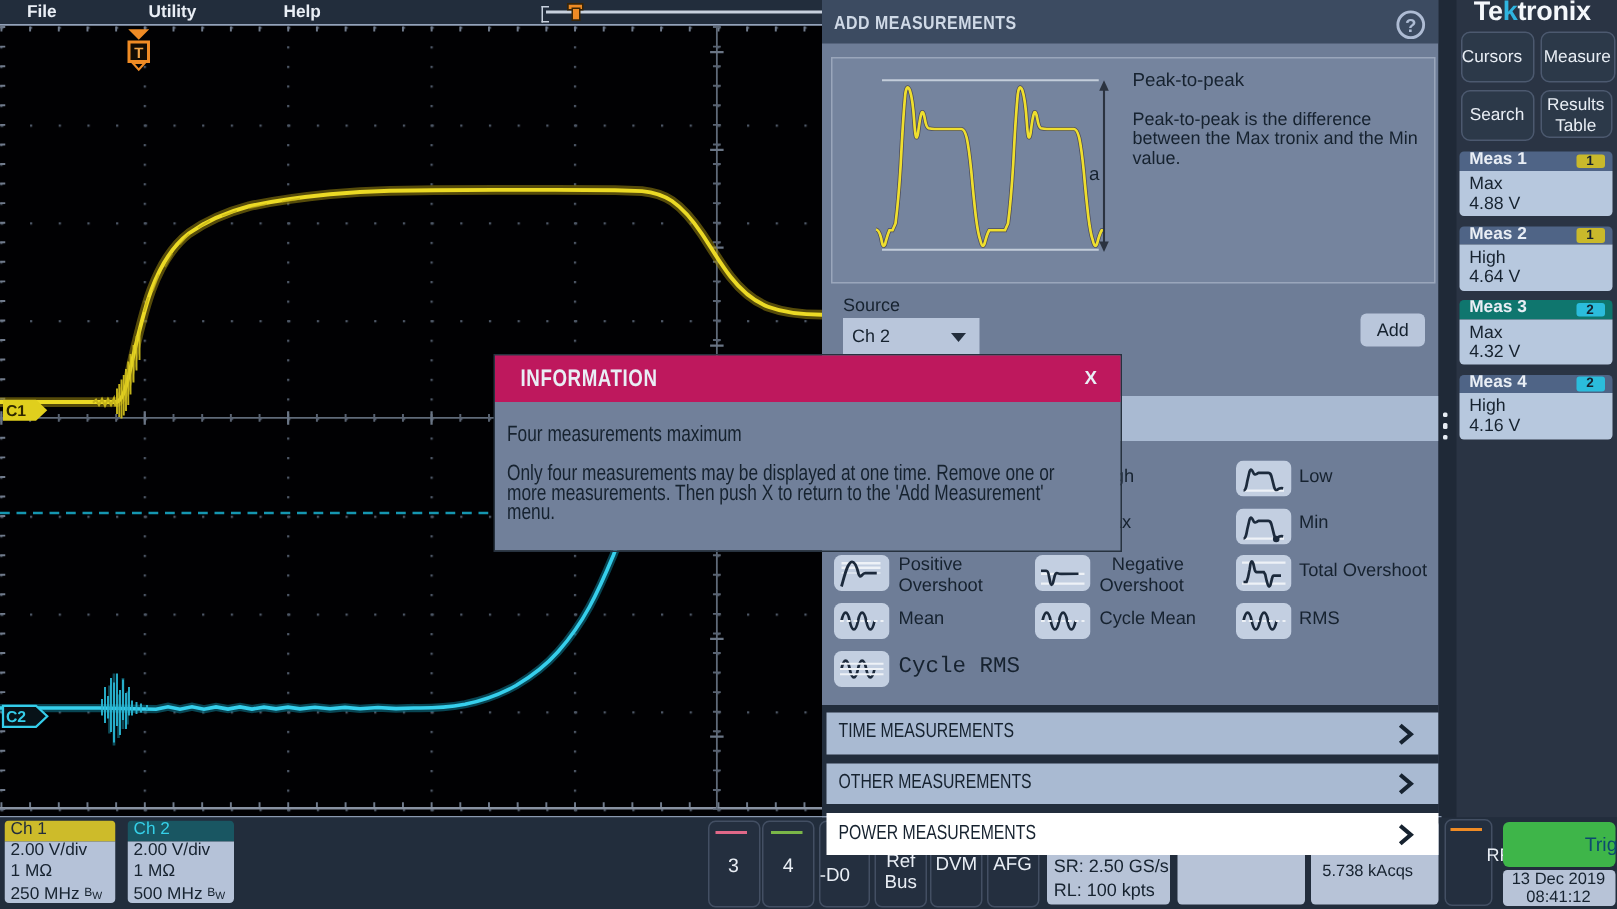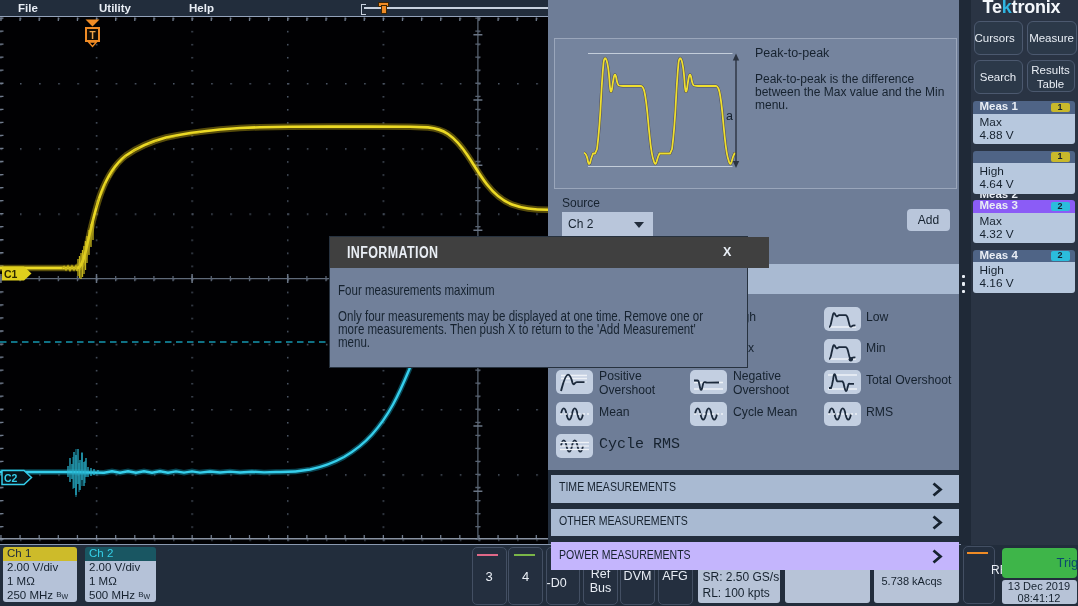--- a/index.html
+++ b/index.html
@@ -128,20 +128,27 @@
     <polygon points="88.5,42 96.5,42 92.5,46.5" fill="none" stroke="#ef8b25" stroke-width="1.4"></polygon>
 
     <polygon points="2,266.5 24,266.5 31.5,273.5 24,280.5 2,280.5" fill="#e0cf1d"></polygon>
     <text x="4" y="277.5" fill="#2e2800" font-size="10.5" font-weight="bold" font-family="Liberation Sans">C1</text>
     <polygon points="2,470.5 24,470.5 31.5,477.5 24,484.5 2,484.5" fill="#071218" stroke="#35cdea" stroke-width="1.5"></polygon>
     <text x="4" y="481.5" fill="#35cdea" font-size="10.5" font-weight="bold" font-family="Liberation Sans">C2</text>
   </svg>
 
   <div class="abs" id="addpanel" style="left:548px;top:0;width:411px;height:572px;background:#6e7d97;">
 
+    <div class="abs" style="left:0;top:0;width:411px;height:29px;background:#3c4b61;">
+      <span class="abs" style="left:8px;top:8px;font-size:12.5px;font-weight:600;color:#cfd9e6;letter-spacing:0.4px;transform:scaleX(0.85);transform-origin:0 0;white-space:nowrap;">ADD MEASUREMENTS</span>
+      <svg class="abs" style="left:382px;top:6px;" width="21" height="21" viewBox="0 0 21 21">
+        <circle cx="10.5" cy="10.5" r="8.6" fill="none" stroke="#aebcd4" stroke-width="1.9"></circle>
+        <text x="10.5" y="15" fill="#aebcd4" font-size="12.5" font-weight="bold" text-anchor="middle" font-family="Liberation Sans">?</text>
+      </svg>
+    </div>
 
     <div class="abs" style="left:6px;top:38px;width:401px;height:149px;background:#75849e;border:1.2px solid #9aa6bb;">
       <svg class="abs" style="left:0;top:0;" width="200" height="147" viewBox="0 0 200 147">
         <line x1="33" y1="14.5" x2="177.5" y2="14.5" stroke="#c3cdda" stroke-width="1.2"></line>
         <line x1="33" y1="127.5" x2="177.5" y2="127.5" stroke="#c3cdda" stroke-width="1.2"></line>
         <path d="M29,114 Q31,114 32.5,120 Q33.5,127 35,124 Q36.5,118 38,114.5 L40,114.5
           L42,110 Q44,95 45.5,70 Q47,40 48.5,24 Q49.5,16.5 51.5,21 Q53.5,27 54.5,42 Q55.5,58 57,50 Q58.5,38 59.5,36
           Q60.5,34.5 61.5,40 Q62.5,46 64,46.5 Q66,47 68,47 L86,47
           Q88,47 89.5,53 Q91,60 92.5,75 Q94,92 95.5,105 Q97,117 98.5,121 Q100,127.5 101.5,123 Q103,117 104.5,114.5 L108,114.5 L115,114.5
           L117,110 Q119,95 120.5,70 Q122,40 123.5,24 Q124.5,16.5 126.5,21 Q128.5,27 129.5,42 Q130.5,58 132,50 Q133.5,38 134.5,36
@@ -153,21 +160,21 @@
           Q88,47 89.5,53 Q91,60 92.5,75 Q94,92 95.5,105 Q97,117 98.5,121 Q100,127.5 101.5,123 Q103,117 104.5,114.5 L108,114.5 L115,114.5
           L117,110 Q119,95 120.5,70 Q122,40 123.5,24 Q124.5,16.5 126.5,21 Q128.5,27 129.5,42 Q130.5,58 132,50 Q133.5,38 134.5,36
           Q135.5,34.5 136.5,40 Q137.5,46 139,46.5 Q141,47 143,47 L161,47
           Q163,47 164.5,53 Q166,60 167.5,75 Q169,92 170.5,105 Q172,117 173.5,121 Q175,127.5 176.5,123 Q178,117 179.5,114.5 L181,114.5" fill="none" stroke="#efdf2e" stroke-width="1.8"></path>
         <line x1="181" y1="20" x2="181" y2="123.5" stroke="#2b3340" stroke-width="1.4"></line>
         <polygon points="181,14.5 177.8,21.5 184.2,21.5" fill="#2b3340"></polygon>
         <polygon points="181,129 177.8,122 184.2,122" fill="#2b3340"></polygon>
         <text x="178" y="81" fill="#16222f" font-size="12.5" text-anchor="end" font-family="Liberation Sans">a</text>
       </svg>
       <div class="dk abs nw" style="left:200px;top:6.5px;font-size:12.5px;">Peak-to-peak</div>
-      <div class="dk abs" style="left:200px;top:33.5px;width:202px;font-size:12px;line-height:13.2px;">Peak-to-peak is the difference between the Max value and the Min menu.</div>
+      <div class="dk abs" style="left:200px;top:33.5px;width:202px;font-size:12px;line-height:13.2px;">Peak-to-peak is the difference between the Max tronix and the Min value.</div>
     </div>
 
     <div class="dk abs" style="left:14px;top:196px;font-size:12px;">Source</div>
     <div class="abs" style="left:14px;top:212px;width:91px;height:24px;background:#b9c6db;">
       <span class="dk abs" style="left:6px;top:5px;font-size:12px;">Ch 2</span>
       <div class="abs" style="left:72px;top:10px;width:0;height:0;border-left:5px solid transparent;border-right:5px solid transparent;border-top:6.5px solid #222d3c;"></div>
     </div>
     <div class="dk abs" style="left:359px;top:209px;width:43px;height:22px;background:#b9c6db;border-radius:4px;font-size:12px;text-align:center;line-height:22px;">Add</div>
 
     <div class="abs" style="left:3px;top:264px;width:408px;height:30px;background:#a9bad2;">
@@ -225,21 +232,21 @@
         <line x1="5" y1="12" x2="31" y2="12" stroke="#dbe3ee" stroke-width="1.2"></line>
         <path d="M5,21 C7,14 9,4.8 12,4.6 C14.2,4.5 15.4,8.5 16.4,12.6 Q17.2,15.4 18.7,13.4 Q19.8,12 21,12.1 L28.5,12.1" fill="none" stroke="#1c2a3c" stroke-width="1.9"></path>
       </svg>
     <span class="dk abs" style="left:51px;top:368.5px;font-size:12.2px;line-height:14.5px;white-space:nowrap;">Positive<br>Overshoot</span>
     <svg class="abs" style="left:142px;top:370.4px" width="37" height="24">
         <rect width="37" height="24" rx="5" fill="#c3cfe1"></rect>
         <line x1="4" y1="19" x2="33" y2="19" stroke="#eef2f7" stroke-width="1.5"></line>
         <line x1="4" y1="12.5" x2="33" y2="12.5" stroke="#eef2f7" stroke-width="1.5"></line>
         <path d="M4,10.5 L7.5,10.5 Q8.7,10.5 9.3,14 L10.2,18.4 Q11,21.4 12,18.6 L13,14.4 Q13.6,11.7 15,12.2 Q16.6,12.8 18,12.6 L29,12.5" fill="none" stroke="#1c2a3c" stroke-width="1.8"></path>
       </svg>
-    <span class="dk abs" style="left:185px;top:368.5px;font-size:12.2px;line-height:14.5px;white-space:nowrap;">Negative<br>Overshoot</span>
+    <span class="dk abs" style="left:185px;top:368.5px;font-size:12.2px;line-height:14.5px;white-space:nowrap;text-align:right;">Negative<br>Overshoot</span>
     <svg class="abs" style="left:276px;top:370.4px" width="37" height="24">
         <rect width="37" height="24" rx="5" fill="#c3cfe1"></rect>
         <line x1="4" y1="5" x2="33" y2="5" stroke="#eef2f7" stroke-width="1.5"></line>
         <line x1="4" y1="19" x2="33" y2="19" stroke="#eef2f7" stroke-width="1.5"></line>
         <path d="M5,18 L7,18 L8,15 Q8.6,12 9.1,9.5 L9.7,5.6 Q10.5,2.8 11.5,5.6 L12.4,9.6 Q13,11.8 14,11.4 L18.5,11.4 L19.5,13 Q20,15.5 20.5,17.5 L21.2,19.8 Q22,22.3 23,19.8 L24,15.8 Q24.5,13.3 25.5,13.8 L30,13.8" fill="none" stroke="#1c2a3c" stroke-width="1.8"></path>
       </svg>
     <span class="dk abs" style="left:318px;top:372.9px;font-size:12.2px;white-space:nowrap;">Total Overshoot</span>
 
     <svg class="abs" style="left:8px;top:402.1px" width="37" height="24">
         <rect width="37" height="24" rx="5" fill="#c3cfe1"></rect>
@@ -278,21 +285,21 @@
       </div>
       <div class="abs" style="left:3px;top:39px;width:408px;height:26.5px;background:#a9bad2;">
         <span class="dk abs cx1" style="left:8px;top:4px;font-size:13.5px;">OTHER MEASUREMENTS</span>
         <svg class="abs" style="left:380px;top:5px;" width="12" height="17">
             <path d="M2.5,2.5 L9.5,8.5 L2.5,14.5" stroke="#16222f" stroke-width="2.8" fill="none"></path>
           </svg>
       </div>
     </div>
   </div>
 
-  <div class="abs" style="left:551px;top:541.5px;width:408px;height:28.5px;background:#c4b5fd;z-index:20;">
+  <div class="abs" style="left:551px;top:541.5px;width:408px;height:28.5px;background:#ffffff;z-index:20;">
     <span class="dk abs cx1" style="left:8px;top:5.5px;font-size:13.5px;">POWER MEASUREMENTS</span>
     <svg class="abs" style="left:380px;top:6px;" width="12" height="17">
         <path d="M2.5,2.5 L9.5,8.5 L2.5,14.5" stroke="#16222f" stroke-width="2.8" fill="none"></path>
       </svg>
   </div>
 
   <div class="abs" style="left:959px;top:0;width:11.5px;height:545px;background:#1f2937;">
     <div class="abs" style="left:2.5px;top:274.5px;width:3.5px;height:3.5px;background:#e8edf4;border-radius:1px;"></div>
     <div class="abs" style="left:2.5px;top:282px;width:3.5px;height:3.5px;background:#e8edf4;border-radius:1px;"></div>
     <div class="abs" style="left:2.5px;top:289.5px;width:3.5px;height:3.5px;background:#e8edf4;border-radius:1px;"></div>
@@ -307,27 +314,27 @@
 
     <div class="abs" style="left:2px;top:101px;width:102px;height:43px;">
       <div class="abs" style="left:0;top:0;width:102px;height:12.5px;background:#4f6486;border-radius:3px 3px 0 0;">
           <span class="abs lt" style="left:7px;top:-1px;font-size:11.5px;font-weight:bold;">Meas 1</span>
         <span class="abs" style="left:78px;top:1.5px;width:19px;height:9.5px;background:#c9b92b;border-radius:2px;font-size:9px;font-weight:bold;color:#16222f;text-align:center;line-height:9.5px;">1</span>
         </div>
       <div class="abs dk" style="left:0;top:12.5px;width:102px;height:30.5px;background:#b7c8de;border-radius:0 0 3px 3px;font-size:11.8px;line-height:13px;padding:2px 0 0 7px;box-sizing:border-box;">Max<br>4.88 V</div>
     </div>
     <div class="abs" style="left:2px;top:150.5px;width:102px;height:43px;">
       <div class="abs" style="left:0;top:0;width:102px;height:12.5px;background:#4f6486;border-radius:3px 3px 0 0;">
-          <span class="abs lt" style="left:7px;top:-1px;font-size:11.5px;font-weight:bold;margin-top:38px;">Meas 2</span>
+          <span class="abs lt" style="left:7px;top:-1px;font-size:11.5px;font-weight:bold;">Meas 2</span>
         <span class="abs" style="left:78px;top:1.5px;width:19px;height:9.5px;background:#c9b92b;border-radius:2px;font-size:9px;font-weight:bold;color:#16222f;text-align:center;line-height:9.5px;">1</span>
         </div>
       <div class="abs dk" style="left:0;top:12.5px;width:102px;height:30.5px;background:#b7c8de;border-radius:0 0 3px 3px;font-size:11.8px;line-height:13px;padding:2px 0 0 7px;box-sizing:border-box;">High<br>4.64 V</div>
     </div>
     <div class="abs" style="left:2px;top:200px;width:102px;height:43px;">
-      <div class="abs" style="left:0;top:0;width:102px;height:12.5px;background:#8b5cf6;border-radius:3px 3px 0 0;">
+      <div class="abs" style="left:0;top:0;width:102px;height:12.5px;background:#0f766e;border-radius:3px 3px 0 0;">
           <span class="abs lt" style="left:7px;top:-1px;font-size:11.5px;font-weight:bold;">Meas 3</span>
         <span class="abs" style="left:78px;top:1.5px;width:19px;height:9.5px;background:#2bbcdc;border-radius:2px;font-size:9px;font-weight:bold;color:#16222f;text-align:center;line-height:9.5px;">2</span>
         </div>
       <div class="abs dk" style="left:0;top:12.5px;width:102px;height:30.5px;background:#b7c8de;border-radius:0 0 3px 3px;font-size:11.8px;line-height:13px;padding:2px 0 0 7px;box-sizing:border-box;">Max<br>4.32 V</div>
     </div>
     <div class="abs" style="left:2px;top:249.5px;width:102px;height:43px;">
       <div class="abs" style="left:0;top:0;width:102px;height:12.5px;background:#4f6486;border-radius:3px 3px 0 0;">
           <span class="abs lt" style="left:7px;top:-1px;font-size:11.5px;font-weight:bold;">Meas 4</span>
         <span class="abs" style="left:78px;top:1.5px;width:19px;height:9.5px;background:#2bbcdc;border-radius:2px;font-size:9px;font-weight:bold;color:#16222f;text-align:center;line-height:9.5px;">2</span>
         </div>
@@ -388,21 +395,21 @@
       <span class="abs lt" style="left:0;top:16px;width:30px;text-align:center;font-size:12px;margin-left:20px;">RF</span>
       </div>
 
     <div class="abs" style="left:1001.5px;top:2.5px;width:75px;height:30px;background:#3eb549;border-radius:4px;">
       <span class="abs" style="left:0;top:7px;width:75px;text-align:center;font-size:13px;color:#0c4a6e;padding-left:45px;">Triggered</span>
       </div>
     <div class="abs dk" style="left:1001.5px;top:34.5px;width:75px;height:24px;background:#b7c3d7;border-radius:3px;font-size:11px;line-height:12px;text-align:center;padding-top:0.5px;box-sizing:border-box;">13 Dec 2019<br>08:41:12</div>
   </div>
 
   <div class="abs" id="dialog" style="left:330px;top:237px;width:417px;height:130px;background:#71809a;outline:1px solid #27323f;z-index:30;">
-    <div class="abs" style="left:0;top:0;width:100%;height:31px;background:#404040;padding-left:22px;">
+    <div class="abs" style="left:0;top:0;width:100%;height:31px;background:#be185d;">
       <span class="abs cx1" style="left:17px;top:7px;font-size:16px;font-weight:bold;color:#e9eef5;letter-spacing:0.5px;">INFORMATION</span>
       <span class="abs" style="left:393px;top:8px;font-size:12.5px;font-weight:600;color:#e9eef5;">X</span>
     </div>
     <div class="dk cx" style="position:absolute;left:7.5px;top:46.5px;width:492px;font-size:14.8px;line-height:13.4px;">
       Four measurements maximum
       <div style="height:12.6px;"></div>
       Only four measurements may be displayed at one time. Remove one or
       more measurements. Then push X to return to the 'Add Measurement'
       menu.
     </div>

